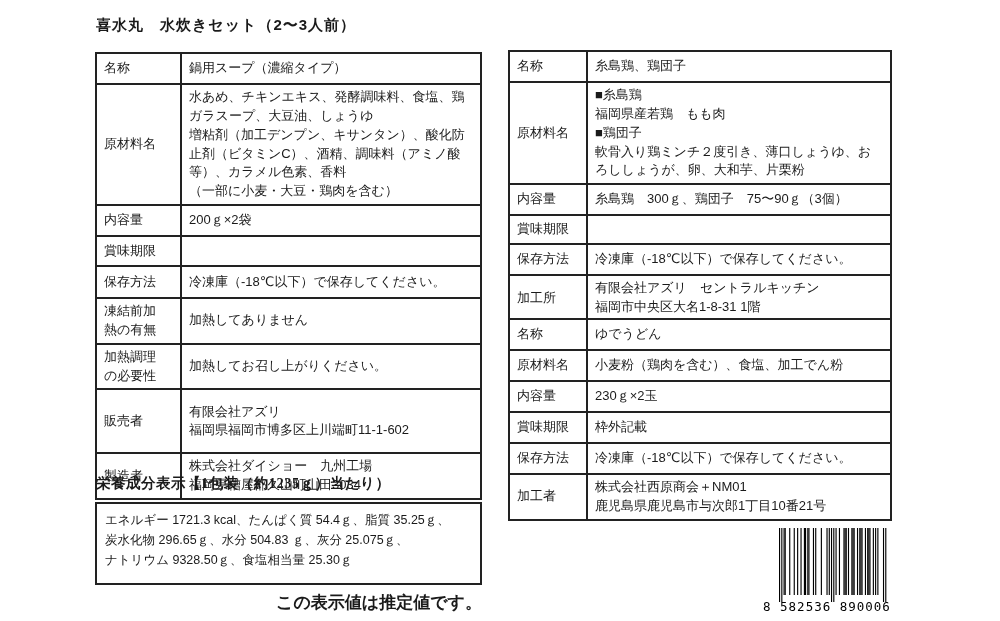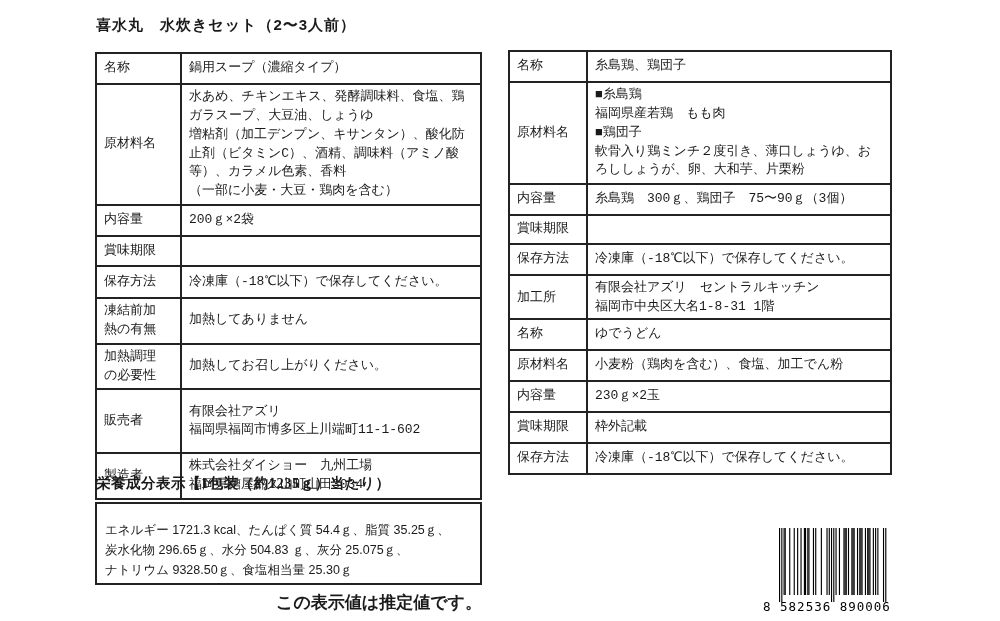--- a/index.html
+++ b/index.html
@@ -20,38 +20,37 @@
     table-layout: fixed;
     background: #fff;
   }
   table.spec td {
     border: 2px solid #222222;
     font-size: 13px;
     line-height: 1.45;
     vertical-align: middle;
     padding: 3px 14px 3px 7px;
     word-break: break-all;
-    font-family: Liberation Mono, monospace;
   }
   td.lbl { width: 85px; }
   td.val { white-space: pre-line; }
   #soup-table   { left: 95px;  top: 52px;  width: 387px; }
   #chicken-table{ left: 508px; top: 50px;  width: 384px; }
   #udon-table   { left: 508px; top: 318px; width: 384px; }
   #chicken-table td.lbl, #udon-table td.lbl { width: 78px; }
 
   .nutrition-heading {
     position: absolute; left: 96px; top: 474px;
     font-size: 14.5px; font-weight: 600; letter-spacing: 0.5px; font-family: Liberation Serif, serif;
   }
   .nutrition-box {
     position: absolute; left: 95px; top: 502px; width: 387px; height: 83px;
     border: 2px solid #222222;
     font-size: 12.5px; line-height: 1.6;
-    padding: 16px 8px;
+    padding: 6px 8px;
     white-space: pre-line;
     word-break: break-all;
   }
   .nutrition-note {
     position: absolute; left: 95px; top: 591px; width: 387px;
     text-align: right; font-size: 17px; font-weight: 600;
   }
   .barcode-wrap { position: absolute; left: 763px; top: 528px; width: 130px; height: 90px; }
   .barcode-bars { position: absolute; left: 16px; top: 0; }
   .barcode-digits {
@@ -158,20 +157,25 @@
     <td class="lbl">内容量</td>
     <td class="val">230ｇ×2玉</td>
   </tr>
   <tr style="height:31px">
     <td class="lbl">賞味期限</td>
     <td class="val">枠外記載</td>
   </tr>
   <tr style="height:31px">
     <td class="lbl">保存方法</td>
     <td class="val">冷凍庫（-18℃以下）で保存してください。</td>
+  </tr>
+  <tr style="height:44px">
+    <td class="lbl">加工者</td>
+    <td class="val">株式会社西原商会＋NM01
+鹿児島県鹿児島市与次郎1丁目10番21号</td>
   </tr>
 </tbody>
   </table>
 
 <div class="nutrition-heading">栄養成分表示【1包装（約1235ｇ）当たり）</div>
 <div class="nutrition-box">エネルギー 1721.3 kcal、たんぱく質 54.4ｇ、脂質 35.25ｇ、
 炭水化物 296.65ｇ、水分 504.83 ｇ、灰分 25.075ｇ、
 ナトリウム 9328.50ｇ、食塩相当量 25.30ｇ</div>
 <div class="nutrition-note">この表示値は推定値です。</div>
 

